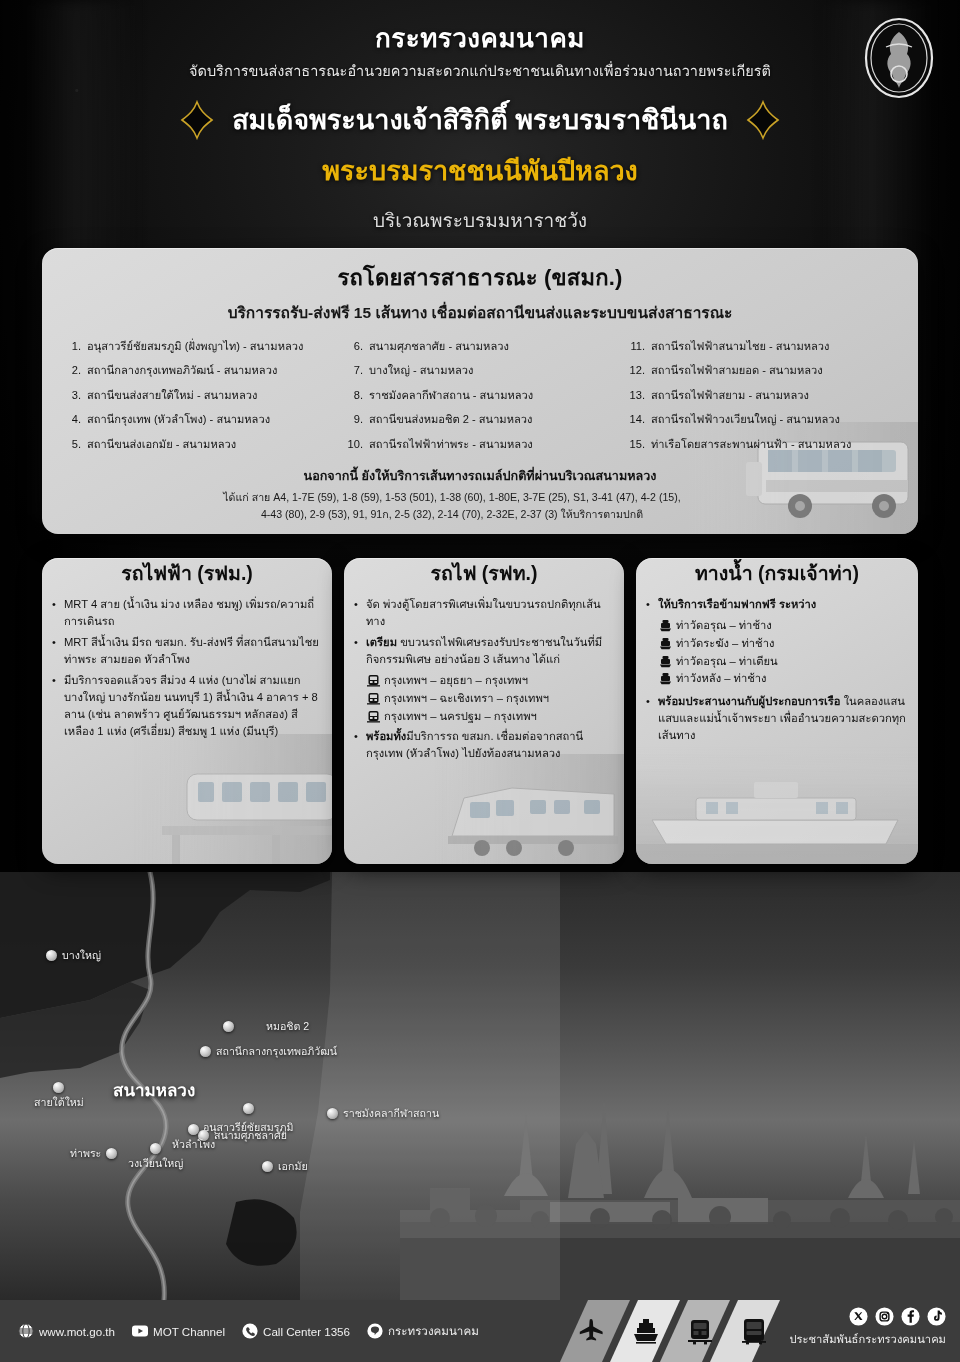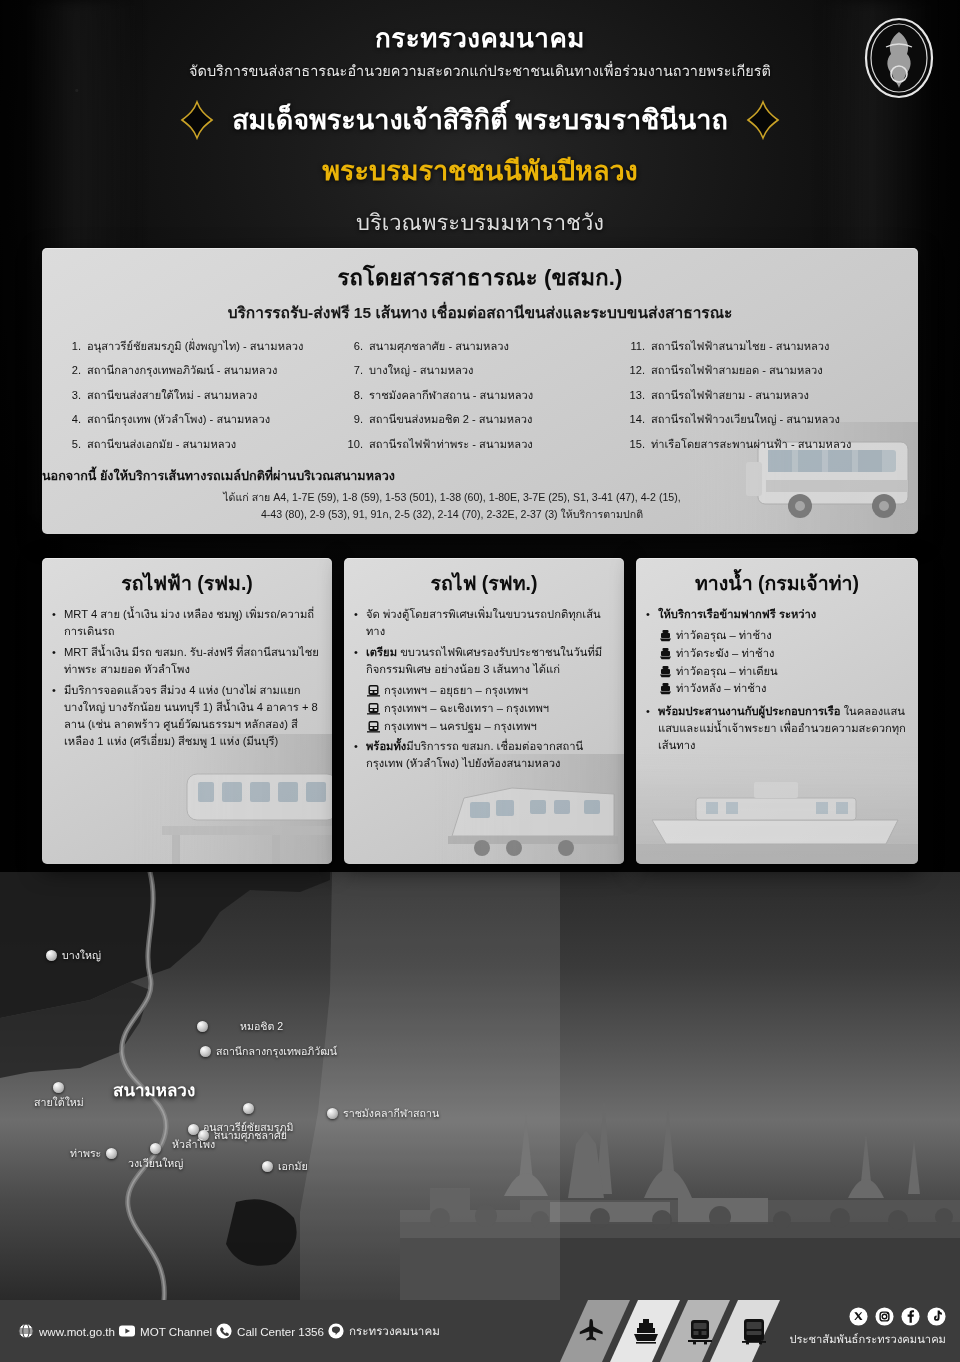--- a/index.html
+++ b/index.html
@@ -95,21 +95,21 @@
   }
   .h-royal2 {
     font-size: 27px;
     font-weight: 700;
     color: #eab308;
     margin-top: 14px;
     line-height: 1.3;
     text-shadow: 0 1px 5px rgba(0,0,0,.9);
   }
   .h-place {
-    font-size: 22px;
+    font-size: 19px;
     font-weight: 400;
     color: #dedede;
     margin-top: 16px;
     text-shadow: 0 1px 4px rgba(0,0,0,.9);
   }
 
   
   .ornament {
     width: 34px; height: 40px;
     flex: 0 0 auto;
@@ -121,21 +121,21 @@
     position: absolute;
     right: 22px;
     top: 14px;
     width: 78px; height: 88px;
     z-index: 7;
   }
 
   
   .card {
     position: absolute;
-    border-radius: 5px;
+    border-radius: 16px;
     background: linear-gradient(150deg, #dcdcdc 0%, #d2d2d2 38%, #c9c9c9 70%, #bfbfbf 100%);
     color: #111;
     box-shadow: 0 6px 22px rgba(0,0,0,.65), inset 0 1px 0 rgba(255,255,255,.45);
     overflow: hidden;
     z-index: 5;
   }
   .card .photo {
     position: absolute;
     bottom: 0;
     pointer-events: none;
@@ -178,20 +178,21 @@
     white-space: nowrap;
   }
   .bus-num {
     width: 21px;
     flex: 0 0 21px;
     text-align: right;
     margin-right: 6px;
     font-weight: 400;
   }
   .bus-note-head {
+    text-align: center;
     font-size: 12.6px;
     font-weight: 700;
     color: #111;
     margin-top: 5px;
   }
   .bus-note-body {
     text-align: center;
     font-size: 10.6px;
     line-height: 1.55;
     color: #1a1a1a;
@@ -202,21 +203,20 @@
   
   #mrt-card   { left: 42px;  top: 558px; width: 290px; height: 306px; }
   #train-card { left: 344px; top: 558px; width: 280px; height: 306px; }
   #boat-card  { left: 636px; top: 558px; width: 282px; height: 306px; }
 
   .mid-title {
     text-align: center;
     font-size: 19.5px;
     font-weight: 700;
     color: #0d0d0d;
-    padding-top: 10px;
     margin-bottom: 7px;
   }
   .bullets { padding: 0 11px 0 10px; }
   .bullet {
     display: flex;
     align-items: flex-start;
     font-size: 11.2px;
     line-height: 1.52;
     color: #121212;
     margin-bottom: 4px;
@@ -301,21 +301,21 @@
     z-index: 8;
     overflow: hidden;
   }
   .footer-stripes { position: absolute; left: 560px; top: 0; }
   .footer-left {
     position: absolute;
     left: 18px; top: 0;
     height: 62px;
     display: flex;
     align-items: center;
-    gap: 4px;
+    gap: 17px;
     z-index: 3;
   }
   .f-item {
     display: flex;
     align-items: center;
     gap: 5px;
     font-size: 11.6px;
     color: #f0f0f0;
   }
   .f-ico { width: 16px; height: 16px; flex: 0 0 16px; }
@@ -741,21 +741,21 @@
     </svg>
 
     <div class="map-bigname" style="left:113px; top:1076px; transform: translateY(-872px);">สนามหลวง</div>
   </div>
 
   <div class="station" style="left:46px; top:947px;">
     <span class="pin"></span>
     <span>บางใหญ่</span>
   </div>
 
-  <div class="station" style="left:197px; top:1018px;gap:32px;">
+  <div class="station" style="left:223px; top:1018px;gap:32px;">
     <span class="pin"></span>
     <span>หมอชิต 2</span>
   </div>
 
   <div class="station" style="left:200px; top:1043px;">
     <span class="pin"></span>
     <span>สถานีกลางกรุงเทพอภิวัฒน์</span>
   </div>
 
   <div class="station stacked" style="left:34px; top:1082px;">

